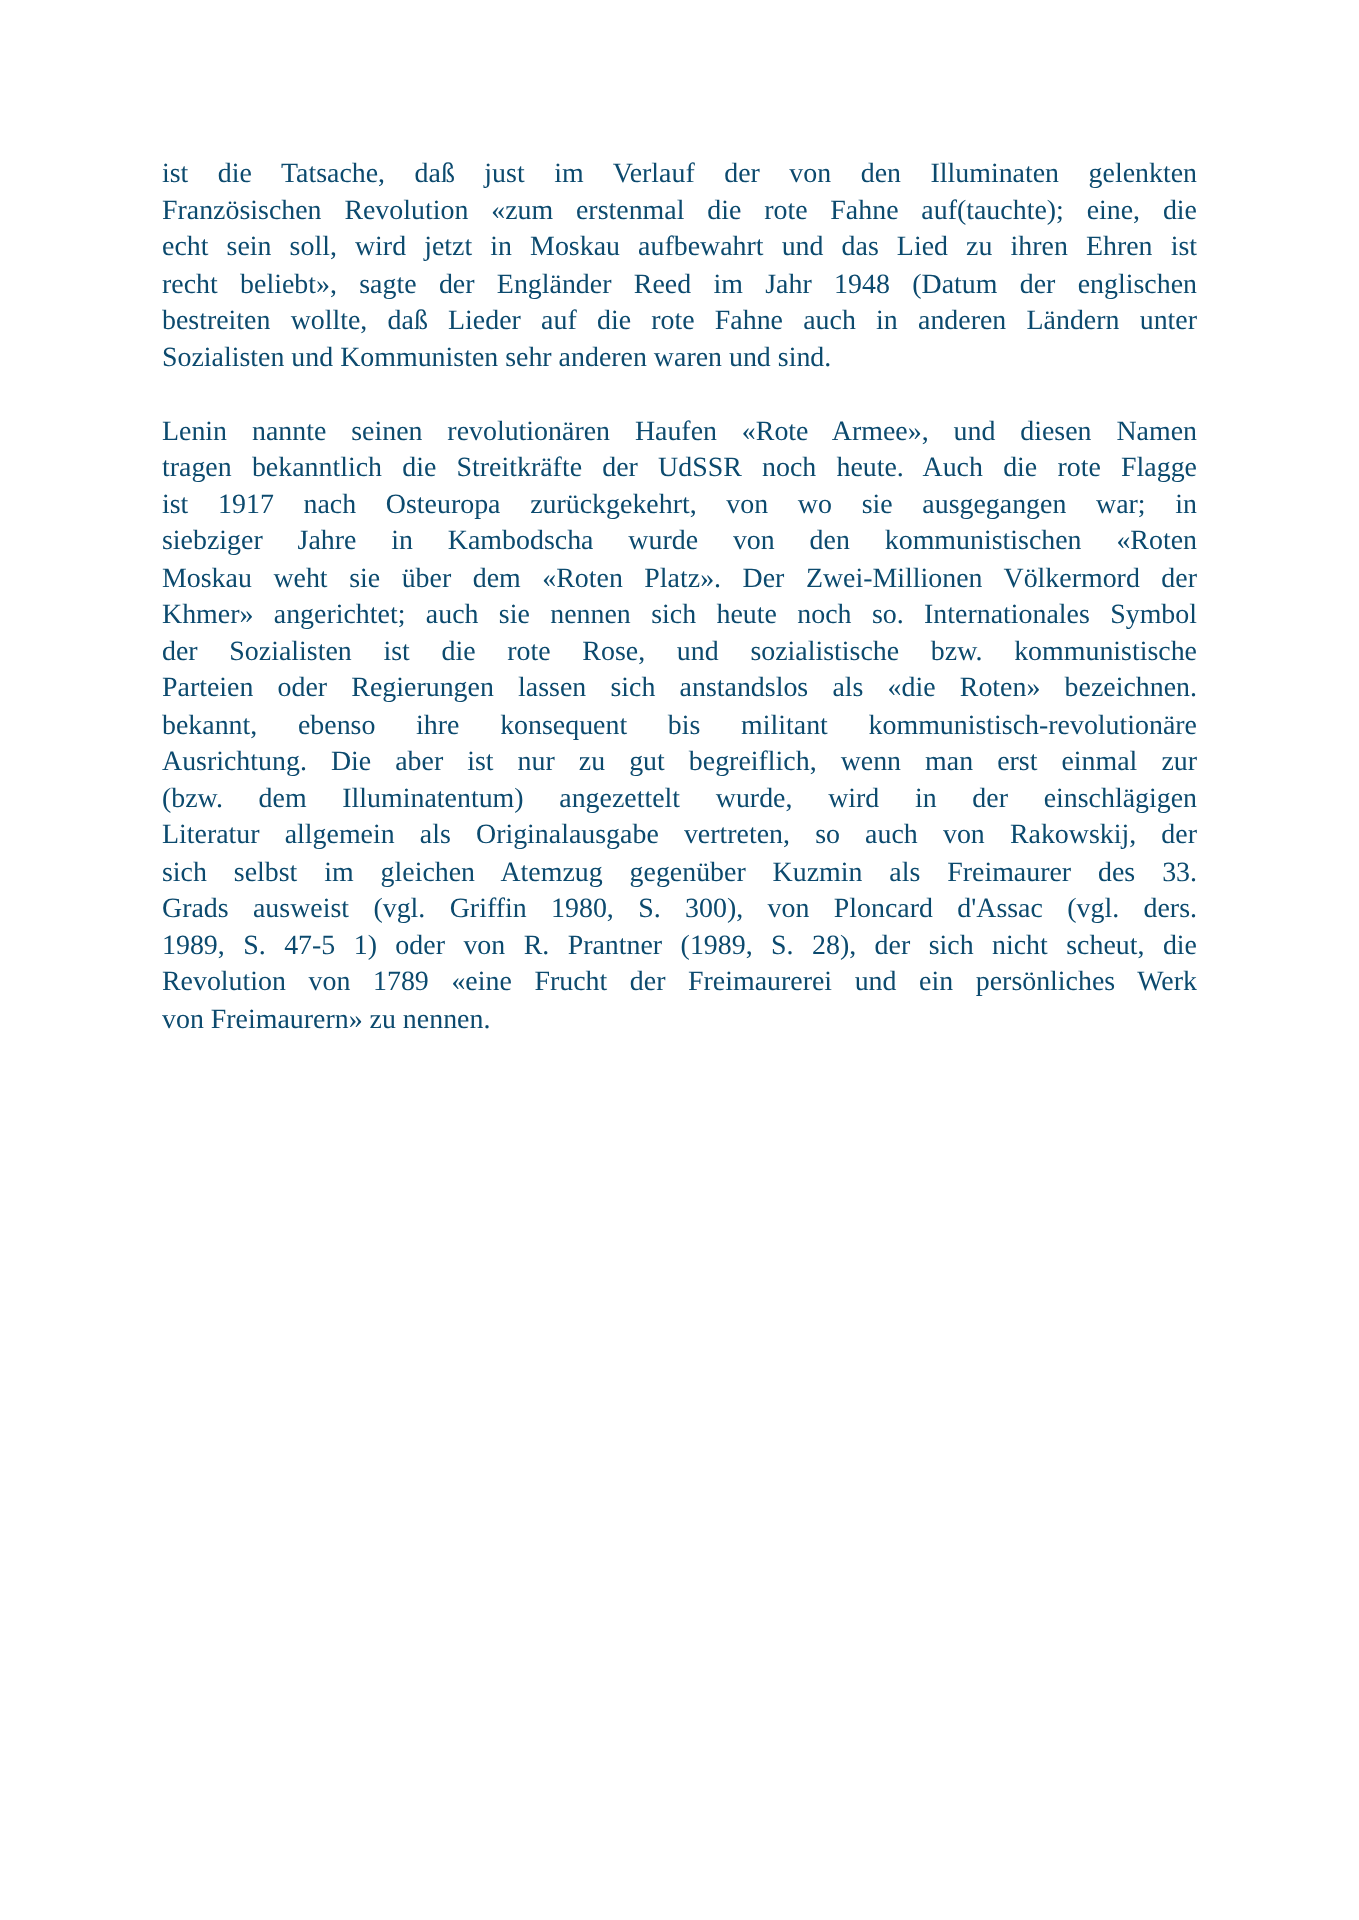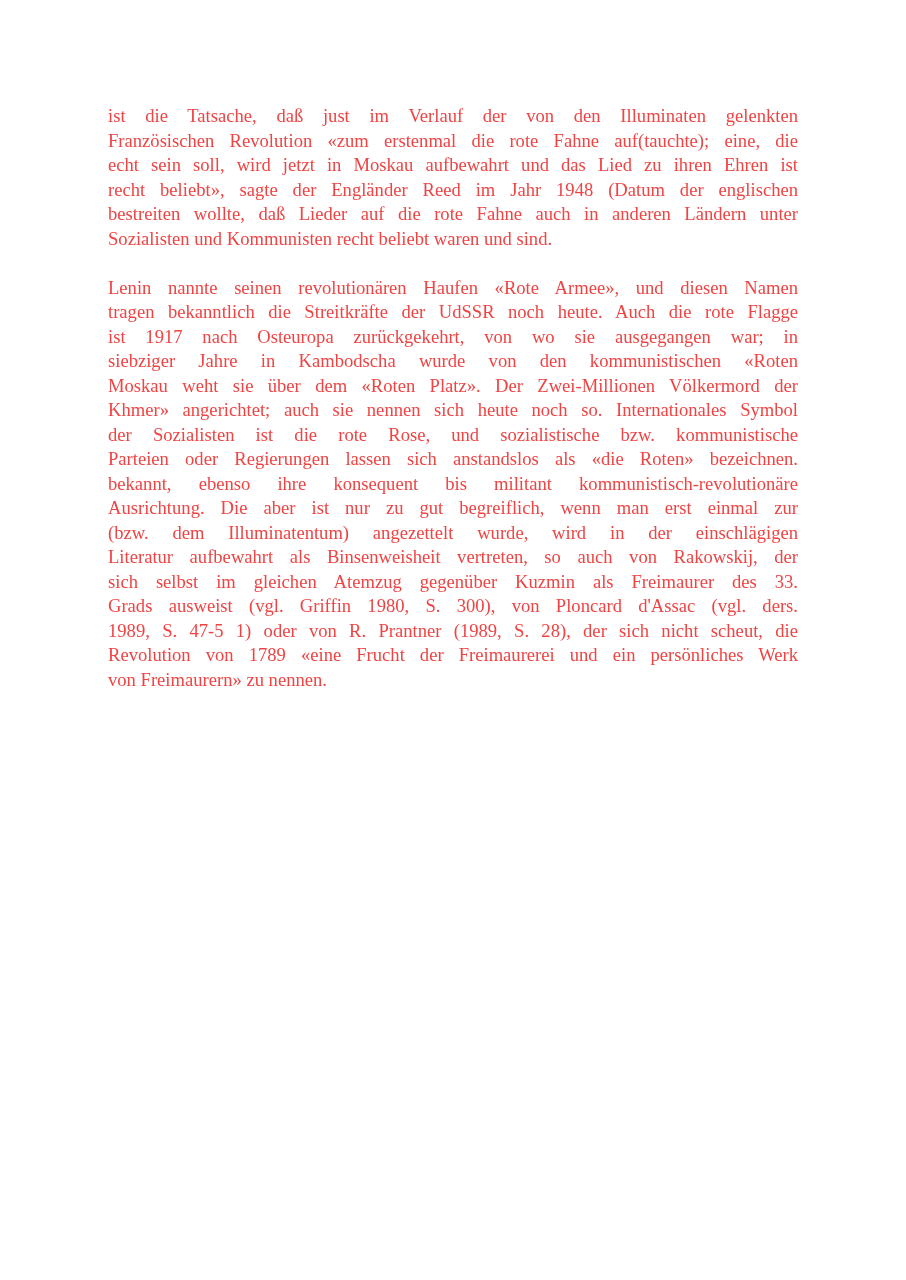--- a/index.html
+++ b/index.html
@@ -12,21 +12,21 @@
     width: 906px;
     height: 1280px;
     background: #ffffff;
     overflow: hidden;
   }
   .text-block {
     position: absolute;
     left: 108px;
     top: 104px;
     width: 690px;
-    color: #ef4444;
+    color: #0c4a6e;
     font-family: "Liberation Serif", "DejaVu Serif", serif;
     font-size: 18.6px;
     line-height: 24.5px;
   }
   .para {
     margin: 0 0 24.5px 0;
   }
   .line {
     text-align: justify;
     text-align-last: justify;
@@ -41,35 +41,35 @@
 <body>
 
 <div class="page">
   <div class="text-block">
       <div class="para">
         <div class="line">ist die Tatsache, daß just im Verlauf der von den Illuminaten gelenkten</div>
         <div class="line">Französischen Revolution «zum erstenmal die rote Fahne auf(tauchte); eine, die</div>
         <div class="line">echt sein soll, wird jetzt in Moskau aufbewahrt und das Lied zu ihren Ehren ist</div>
         <div class="line">recht beliebt», sagte der Engländer Reed im Jahr 1948 (Datum der englischen</div>
         <div class="line">bestreiten wollte, daß Lieder auf die rote Fahne auch in anderen Ländern unter</div>
-        <div class="line last">Sozialisten und Kommunisten recht beliebt waren und sind.</div>
+        <div class="line last">Sozialisten und Kommunisten sehr anderen waren und sind.</div>
       </div>
       <div class="para">
         <div class="line">Lenin nannte seinen revolutionären Haufen «Rote Armee», und diesen Namen</div>
         <div class="line">tragen bekanntlich die Streitkräfte der UdSSR noch heute. Auch die rote Flagge</div>
         <div class="line">ist 1917 nach Osteuropa zurückgekehrt, von wo sie ausgegangen war; in</div>
         <div class="line">siebziger Jahre in Kambodscha wurde von den kommunistischen «Roten</div>
         <div class="line">Moskau weht sie über dem «Roten Platz». Der Zwei-Millionen Völkermord der</div>
         <div class="line">Khmer» angerichtet; auch sie nennen sich heute noch so. Internationales Symbol</div>
         <div class="line">der Sozialisten ist die rote Rose, und sozialistische bzw. kommunistische</div>
         <div class="line">Parteien oder Regierungen lassen sich anstandslos als «die Roten» bezeichnen.</div>
         <div class="line">bekannt, ebenso ihre konsequent bis militant kommunistisch-revolutionäre</div>
         <div class="line">Ausrichtung. Die aber ist nur zu gut begreiflich, wenn man erst einmal zur</div>
         <div class="line">(bzw. dem Illuminatentum) angezettelt wurde, wird in der einschlägigen</div>
-        <div class="line">Literatur aufbewahrt als Binsenweisheit vertreten, so auch von Rakowskij, der</div>
+        <div class="line">Literatur allgemein als Originalausgabe vertreten, so auch von Rakowskij, der</div>
         <div class="line">sich selbst im gleichen Atemzug gegenüber Kuzmin als Freimaurer des 33.</div>
         <div class="line">Grads ausweist (vgl. Griffin 1980, S. 300), von Ploncard d'Assac (vgl. ders.</div>
         <div class="line">1989, S. 47-5 1) oder von R. Prantner (1989, S. 28), der sich nicht scheut, die</div>
         <div class="line">Revolution von 1789 «eine Frucht der Freimaurerei und ein persönliches Werk</div>
         <div class="line last">von Freimaurern» zu nennen.</div>
       </div>
     </div>
 </div>
 
 </body></html>

